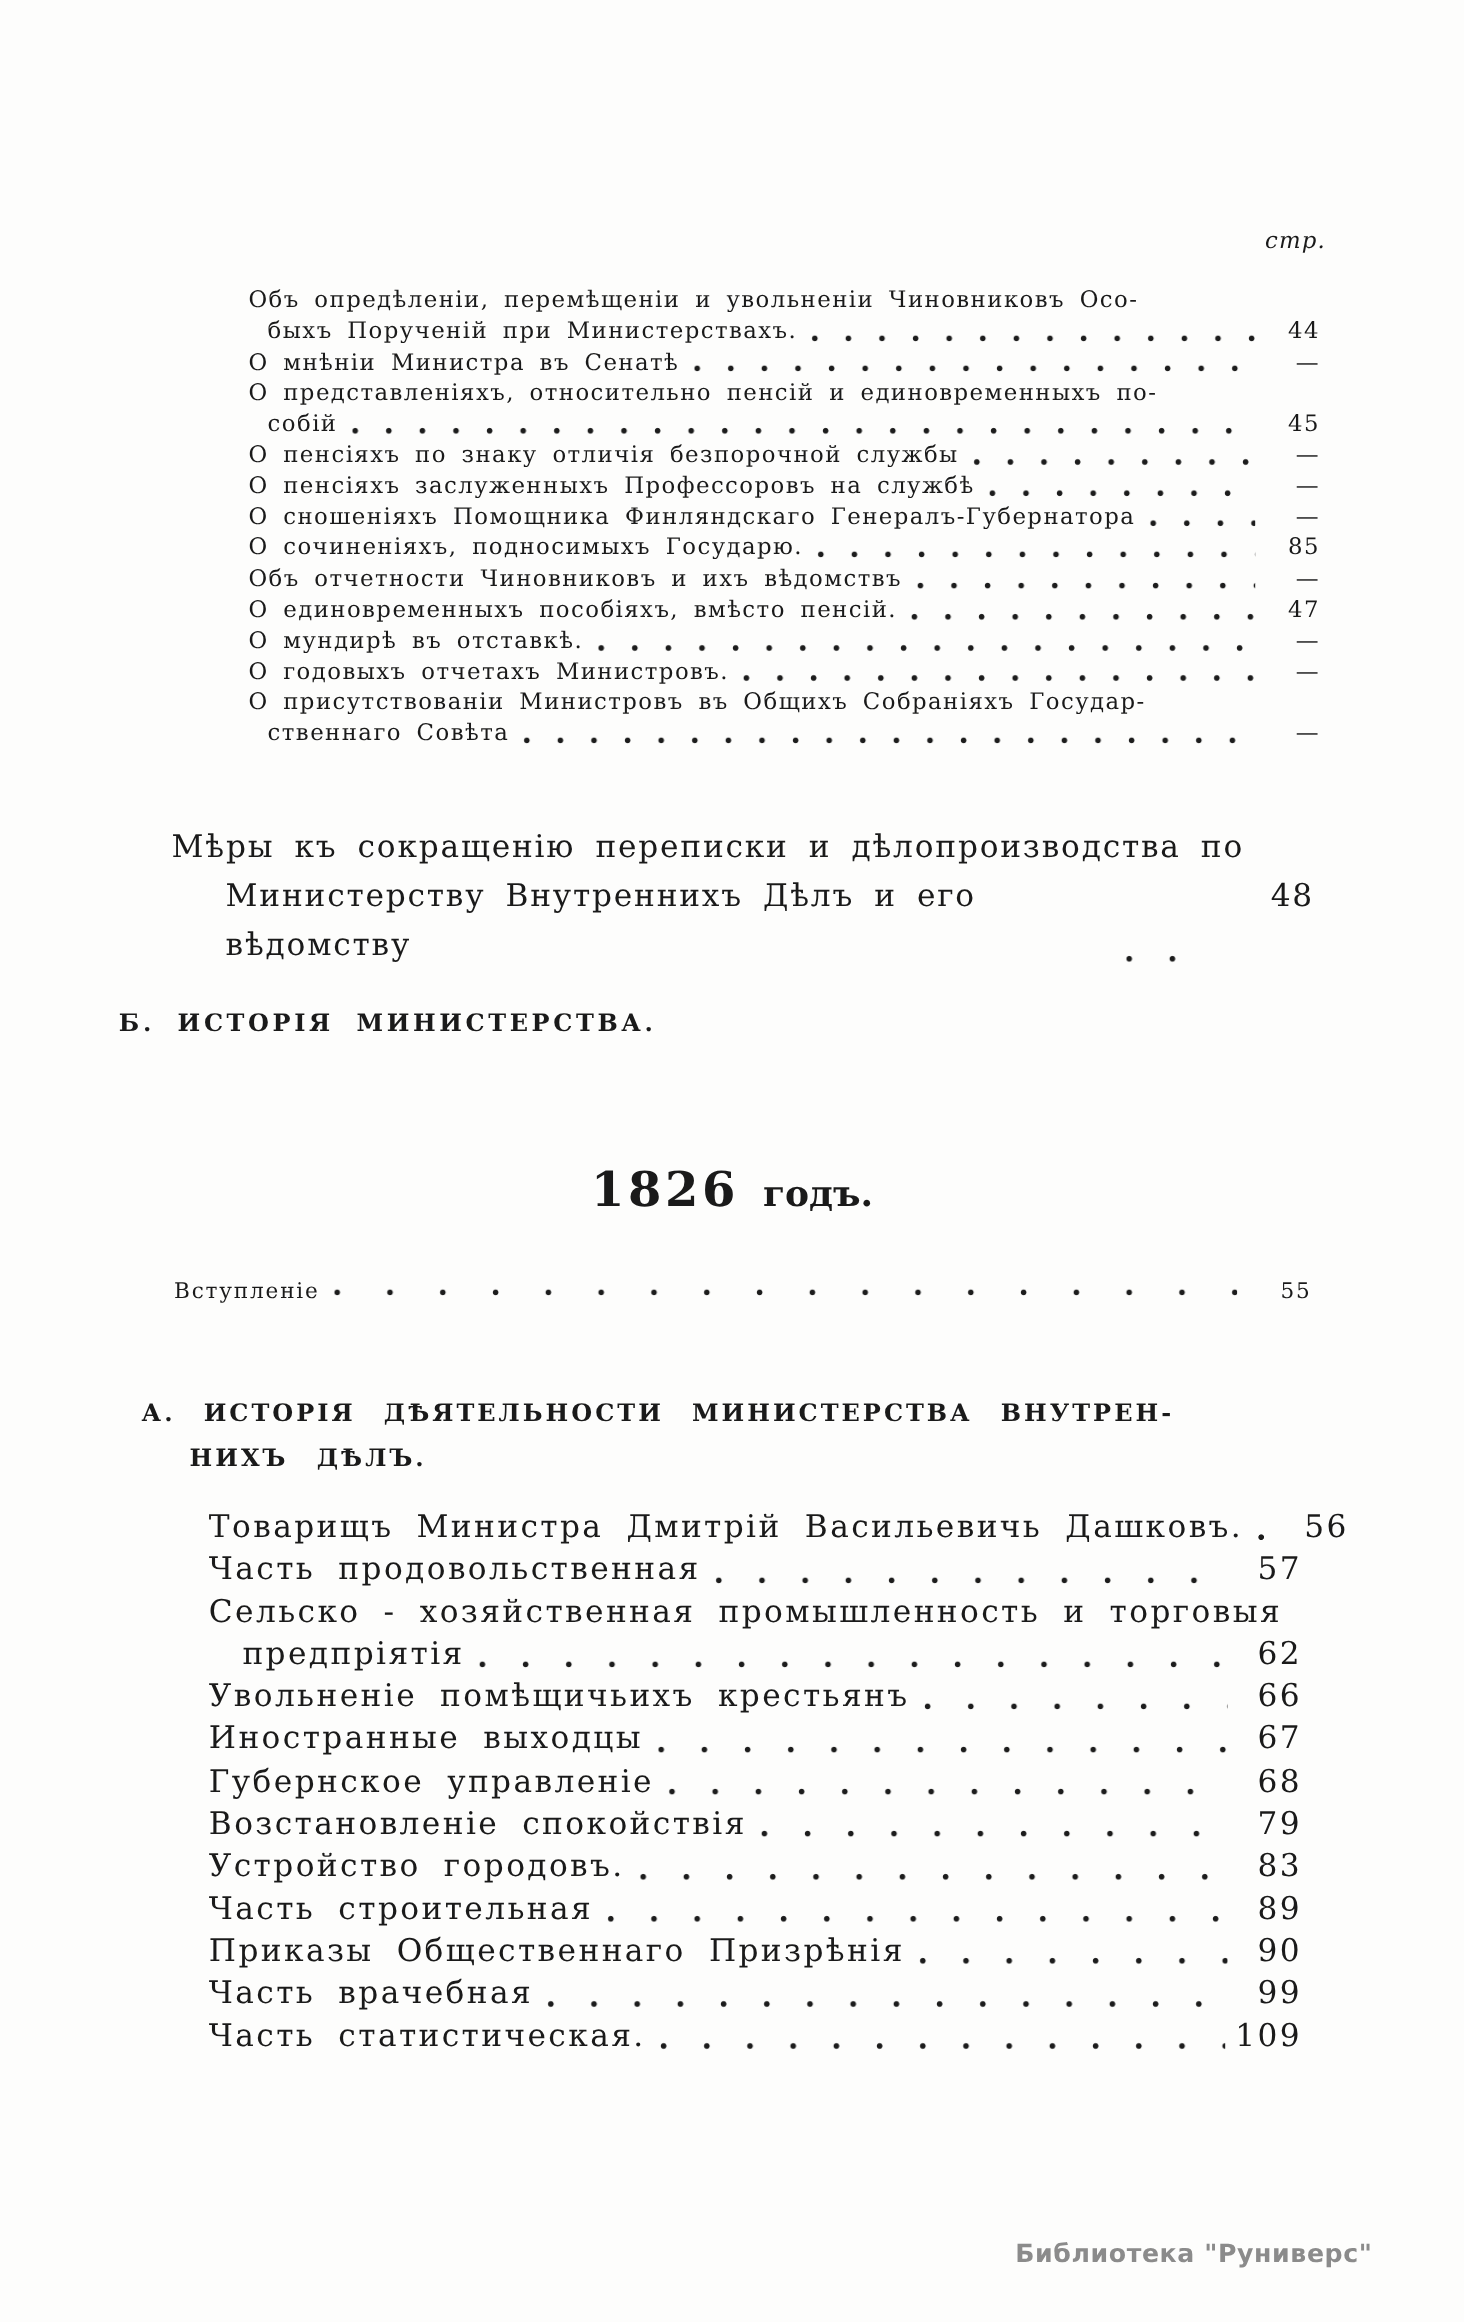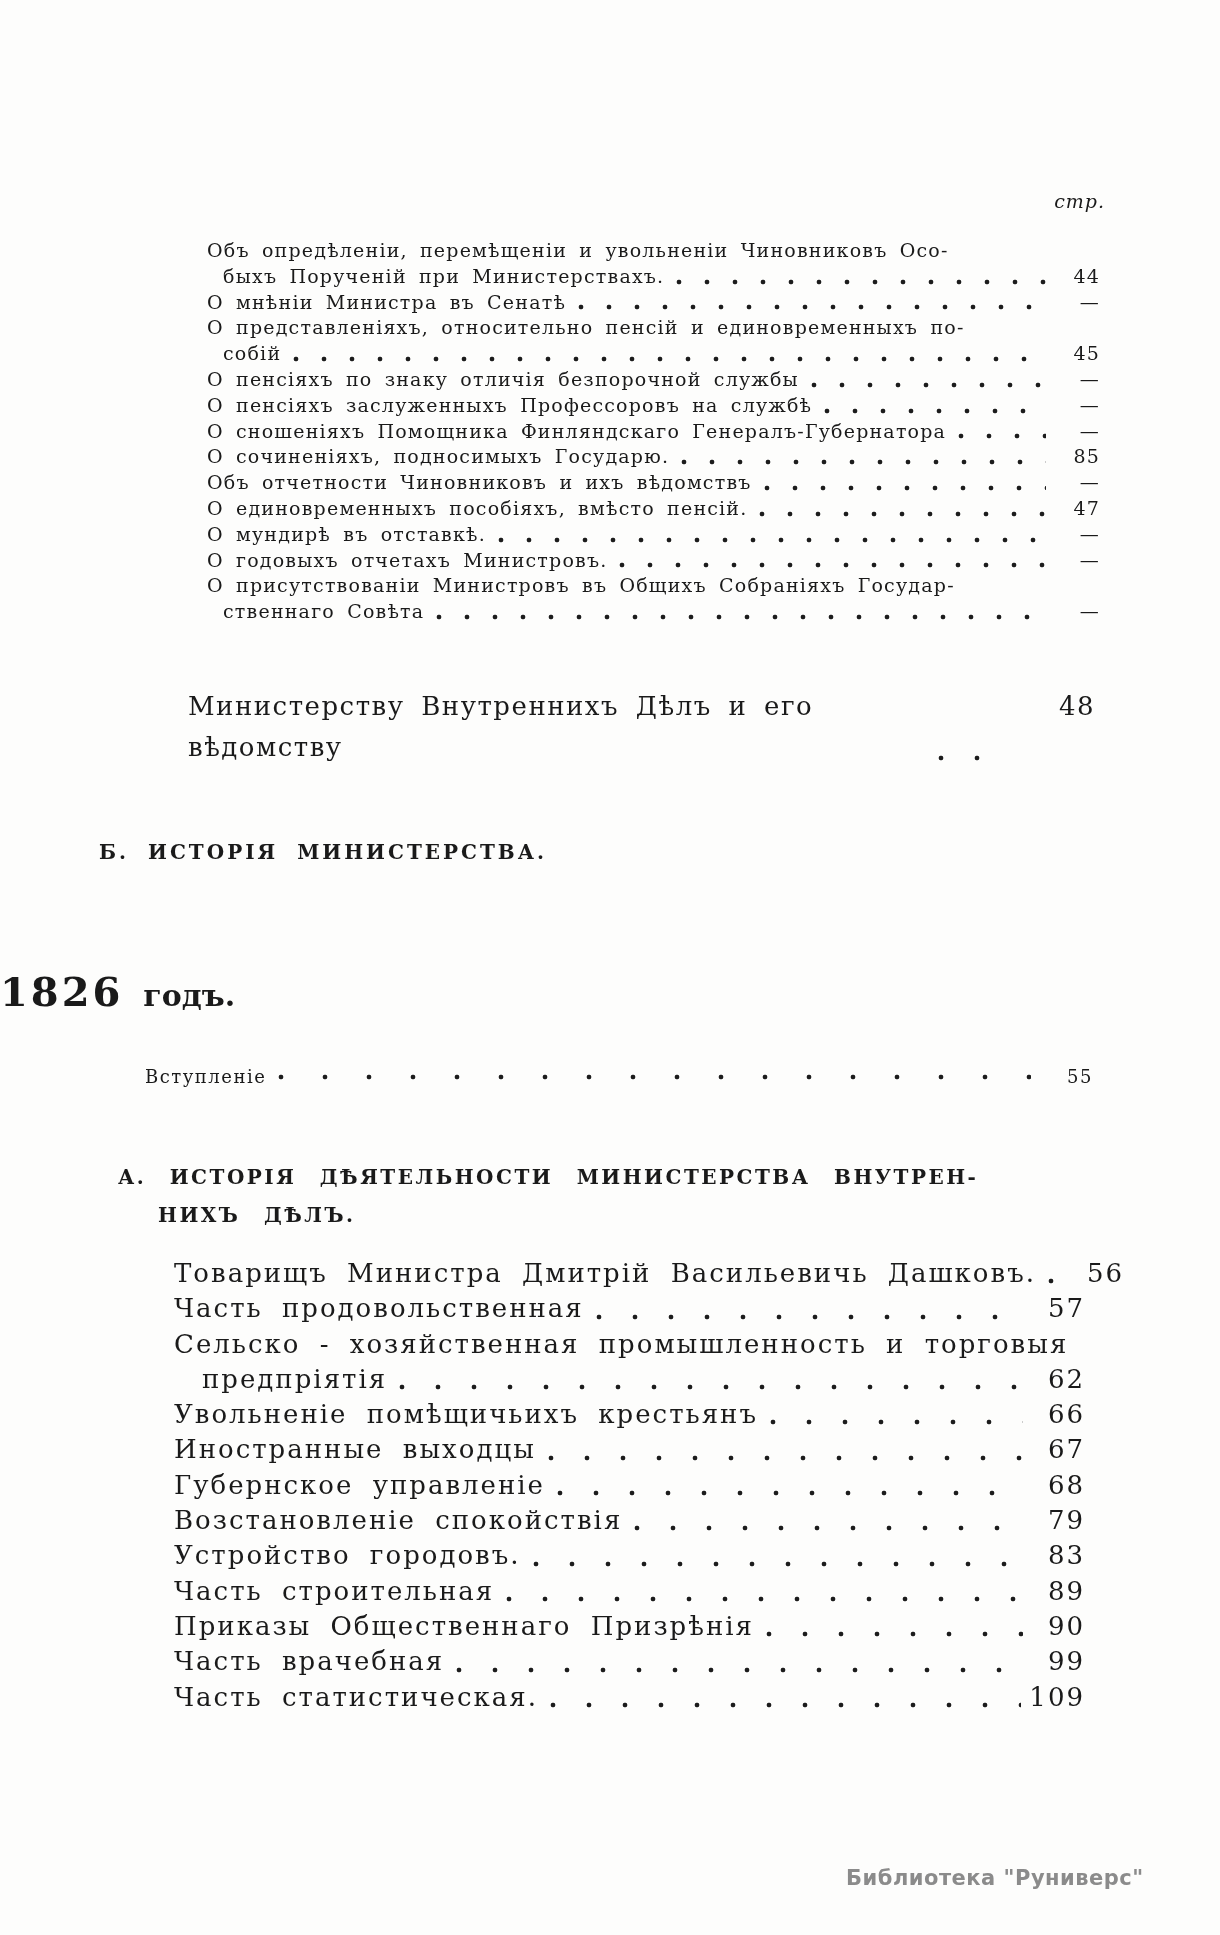--- a/index.html
+++ b/index.html
@@ -39,21 +39,21 @@
   #mery .leader{flex:0 1 70px;background-size:36px 6px;margin-bottom:7px;}
   #mery .page-num{min-width:54px;}
   #mery .m2{display:flex;align-items:baseline;}
   #mery .sp{flex:1 1 auto;}
 
   
   #sec-b{position:absolute;left:99px;top:840px;font-size:20px;font-weight:bold;
     letter-spacing:3px;word-spacing:9px;}
 
   
-  #year{position:absolute;left:0;top:968px;width:1220px;text-align:left;font-weight:bold;}
+  #year{position:absolute;left:0;top:968px;width:1220px;text-align:center;font-weight:bold;}
   #year .yr{font-size:40px;letter-spacing:3px;}
   #year .wd{font-size:30px;margin-left:20px;}
 
   
   #vstup{position:absolute;left:145px;top:1066px;width:948px;
     font-size:18px;letter-spacing:1.5px;word-spacing:7px;}
   #vstup .leader{background-size:44px 6px;margin-bottom:7px;}
   #vstup .page-num{min-width:54px;}
 
   
@@ -164,20 +164,21 @@
         <div>О присутствованіи Министровъ въ Общихъ Собраніяхъ Государ-</div>
         <div class="cont row">
           <span class="txt">ственнаго Совѣта</span>
           <span class="leader"></span>
           <span class="page-num">—</span>
         </div>
       </div>
     </section>
 
   <section id="mery">
+    <div class="line">Мѣры къ сокращенію переписки и дѣлопроизводства по</div>
     <div class="m2 cont">
       <span class="txt">Министерству Внутреннихъ Дѣлъ и его вѣдомству</span>
       <span class="sp"></span>
       <span class="leader"></span>
       <span class="page-num">48</span>
     </div>
   </section>
 
   <div id="sec-b">Б. ИСТОРІЯ МИНИСТЕРСТВА.</div>
 

